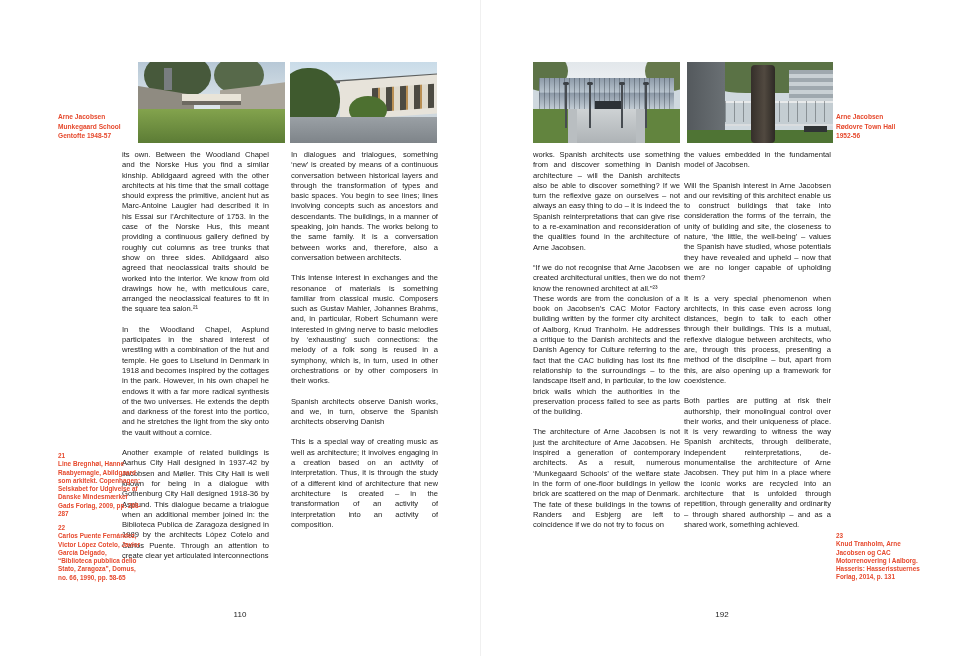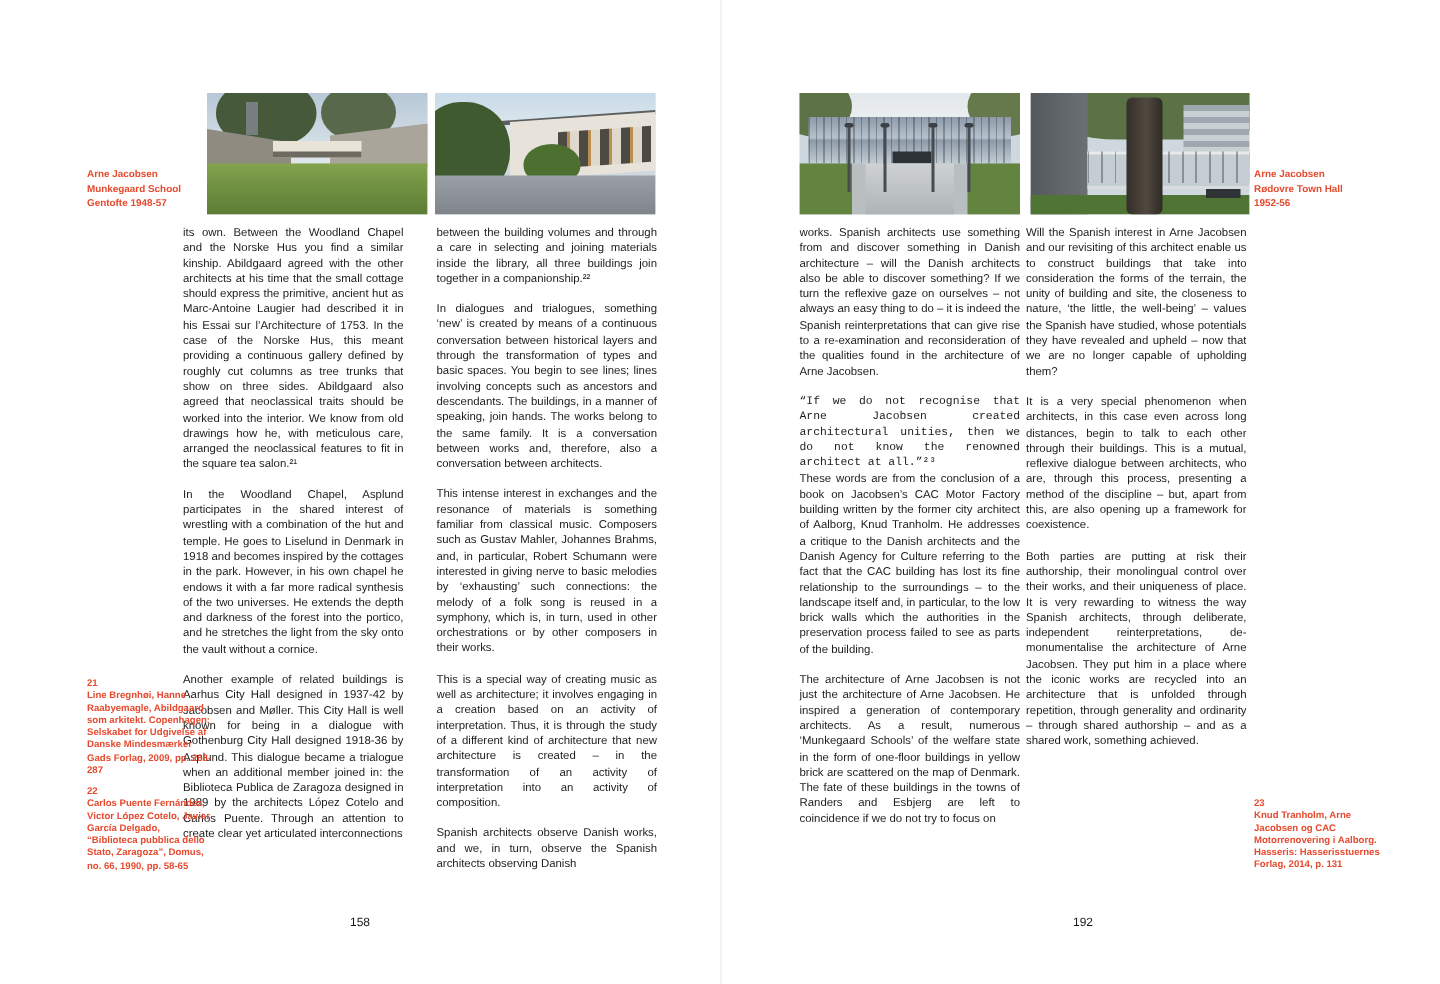--- a/index.html
+++ b/index.html
@@ -73,21 +73,21 @@
   .fn{position:absolute;font-weight:bold;font-size:6.4px;line-height:8.3px;width:84px;}
   #fn21{left:58px;top:452px;}
   #fn22{left:58px;top:524px;}
   #fn23{left:836px;top:532px;width:92px;}
 
   
   .col{position:absolute;top:150px;width:147px;height:462px;overflow:hidden;
        font-size:7.6px;line-height:10.3px;text-align:justify;letter-spacing:0;}
   #lcol1{left:122px;} #lcol2{left:291px;} #rcol1{left:533px;} #rcol2{left:684px;}
   .col p{margin:0 0 10px 0;}
-  .col p.tight{margin-bottom:0;font-family:Liberation Mono, monospace;}
+  .col p.tight{margin-bottom:0;}
 
   .pagenum{position:absolute;top:610px;width:100px;text-align:center;font-size:8px;}
   #pn-left{left:190px;} #pn-right{left:672px;}
 </style>
 </head>
 <body>
 
 <div class="spread">
   <div class="fold"></div>
 
@@ -121,37 +121,36 @@
       <div>Gentofte 1948-57</div>
     </div>
 
     <div class="col" id="lcol1">
       <p>its own. Between the Woodland Chapel and the Norske Hus you find a similar kinship. Abildgaard agreed with the other architects at his time that the small cottage should express the primitive, ancient hut as Marc-Antoine Laugier had described it in his Essai sur l’Architecture of 1753. In the case of the Norske Hus, this meant providing a continuous gallery defined by roughly cut columns as tree trunks that show on three sides. Abildgaard also agreed that neoclassical traits should be worked into the interior. We know from old drawings how he, with meticulous care, arranged the neoclassical features to fit in the square tea salon.²¹</p>
       <p>In the Woodland Chapel, Asplund participates in the shared interest of wrestling with a combination of the hut and temple. He goes to Liselund in Denmark in 1918 and becomes inspired by the cottages in the park. However, in his own chapel he endows it with a far more radical synthesis of the two universes. He extends the depth and darkness of the forest into the portico, and he stretches the light from the sky onto the vault without a cornice.</p>
       <p>Another example of related buildings is Aarhus City Hall designed in 1937-42 by Jacobsen and Møller. This City Hall is well known for being in a dialogue with Gothenburg City Hall designed 1918-36 by Asplund. This dialogue became a trialogue when an additional member joined in: the Biblioteca Publica de Zaragoza designed in 1989 by the architects López Cotelo and Carlos Puente. Through an attention to create clear yet articulated interconnections</p>
     </div>
 
     <div class="col" id="lcol2">
-      <p>between the building volumes and through a care in selecting and joining materials inside the library, all three buildings join together in a companionship.²²</p>
       <p>In dialogues and trialogues, something ‘new’ is created by means of a continuous conversation between historical layers and through the transformation of types and basic spaces. You begin to see lines; lines involving concepts such as ancestors and descendants. The buildings, in a manner of speaking, join hands. The works belong to the same family. It is a conversation between works and, therefore, also a conversation between architects.</p>
       <p>This intense interest in exchanges and the resonance of materials is something familiar from classical music. Composers such as Gustav Mahler, Johannes Brahms, and, in particular, Robert Schumann were interested in giving nerve to basic melodies by ‘exhausting’ such connections: the melody of a folk song is reused in a symphony, which is, in turn, used in other orchestrations or by other composers in their works.</p>
+      <p>Spanish architects observe Danish works, and we, in turn, observe the Spanish architects observing Danish</p>
       <p>This is a special way of creating music as well as architecture; it involves engaging in a creation based on an activity of interpretation. Thus, it is through the study of a different kind of architecture that new architecture is created – in the transformation of an activity of interpretation into an activity of composition.</p>
-      <p>Spanish architects observe Danish works, and we, in turn, observe the Spanish architects observing Danish</p>
     </div>
 
     <div class="fn accent" id="fn21" style="color: rgb(230, 74, 46);">
       <div>21</div>
       <div>Line Bregnhøi, Hanne Raabyemagle, Abildgaard som arkitekt. Copenhagen: Selskabet for Udgivelse af Danske Mindesmærker Gads Forlag, 2009, pp. 268-287</div>
     </div>
     <div class="fn accent" id="fn22" style="color: rgb(230, 74, 46);">
       <div>22</div>
       <div>Carlos Puente Fernández, Victor López Cotelo, Javier García Delgado, “Biblioteca pubblica dello Stato, Zaragoza”, Domus, no. 66, 1990, pp. 58-65</div>
     </div>
 
-    <div class="pagenum" id="pn-left">158</div>
+    <div class="pagenum" id="pn-left">110</div>
   </div>
 
   <div>
 
     <div class="photo" id="photo3">
       <div class="p3-sky"></div>
       <div class="p3-treeL"></div>
       <div class="p3-treeR"></div>
       <div class="p3-building"></div>
       <div class="p3-mullions"></div>
@@ -188,20 +187,21 @@
     </div>
 
     <div class="col" id="rcol1">
       <p>works. Spanish architects use something from and discover something in Danish architecture – will the Danish architects also be able to discover something? If we turn the reflexive gaze on ourselves – not always an easy thing to do – it is indeed the Spanish reinterpretations that can give rise to a re-examination and reconsideration of the qualities found in the architecture of Arne Jacobsen.</p>
       <p class="tight">“If we do not recognise that Arne Jacobsen created architectural unities, then we do not know the renowned architect at all.”²³</p>
       <p>These words are from the conclusion of a book on Jacobsen’s CAC Motor Factory building written by the former city architect of Aalborg, Knud Tranholm. He addresses a critique to the Danish architects and the Danish Agency for Culture referring to the fact that the CAC building has lost its fine relationship to the surroundings – to the landscape itself and, in particular, to the low brick walls which the authorities in the preservation process failed to see as parts of the building.</p>
       <p>The architecture of Arne Jacobsen is not just the architecture of Arne Jacobsen. He inspired a generation of contemporary architects. As a result, numerous ‘Munkegaard Schools’ of the welfare state in the form of one-floor buildings in yellow brick are scattered on the map of Denmark. The fate of these buildings in the towns of Randers and Esbjerg are left to coincidence if we do not try to focus on</p>
     </div>
 
     <div class="col" id="rcol2">
+      <p>the values embedded in the fundamental model of Jacobsen.</p>
       <p>Will the Spanish interest in Arne Jacobsen and our revisiting of this architect enable us to construct buildings that take into consideration the forms of the terrain, the unity of building and site, the closeness to nature, ‘the little, the well-being’ – values the Spanish have studied, whose potentials they have revealed and upheld – now that we are no longer capable of upholding them?</p>
       <p>It is a very special phenomenon when architects, in this case even across long distances, begin to talk to each other through their buildings. This is a mutual, reflexive dialogue between architects, who are, through this process, presenting a method of the discipline – but, apart from this, are also opening up a framework for coexistence.</p>
       <p>Both parties are putting at risk their authorship, their monolingual control over their works, and their uniqueness of place. It is very rewarding to witness the way Spanish architects, through deliberate, independent reinterpretations, de-monumentalise the architecture of Arne Jacobsen. They put him in a place where the iconic works are recycled into an architecture that is unfolded through repetition, through generality and ordinarity – through shared authorship – and as a shared work, something achieved.</p>
     </div>
 
     <div class="fn accent" id="fn23" style="color: rgb(230, 74, 46);">
       <div>23</div>
       <div>Knud Tranholm, Arne Jacobsen og CAC Motorrenovering i Aalborg. Hasseris: Hasserisstuernes Forlag, 2014, p. 131</div>
     </div>
 

